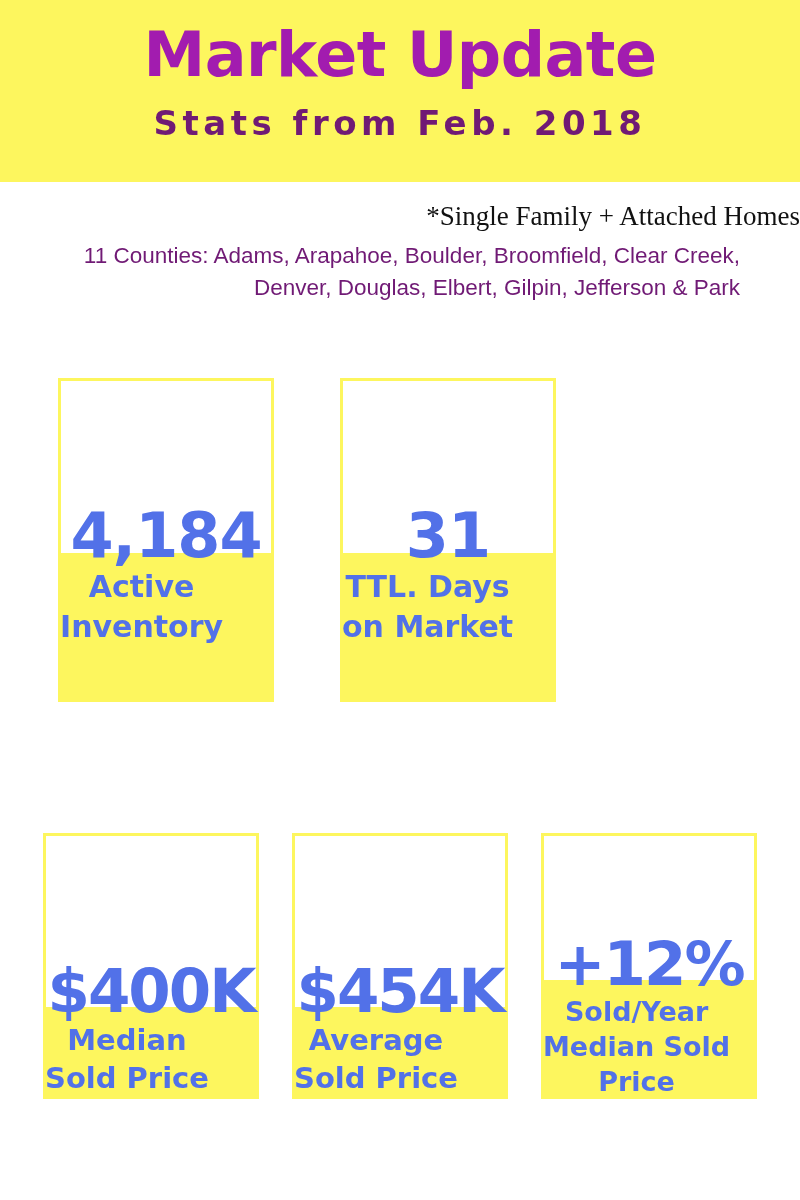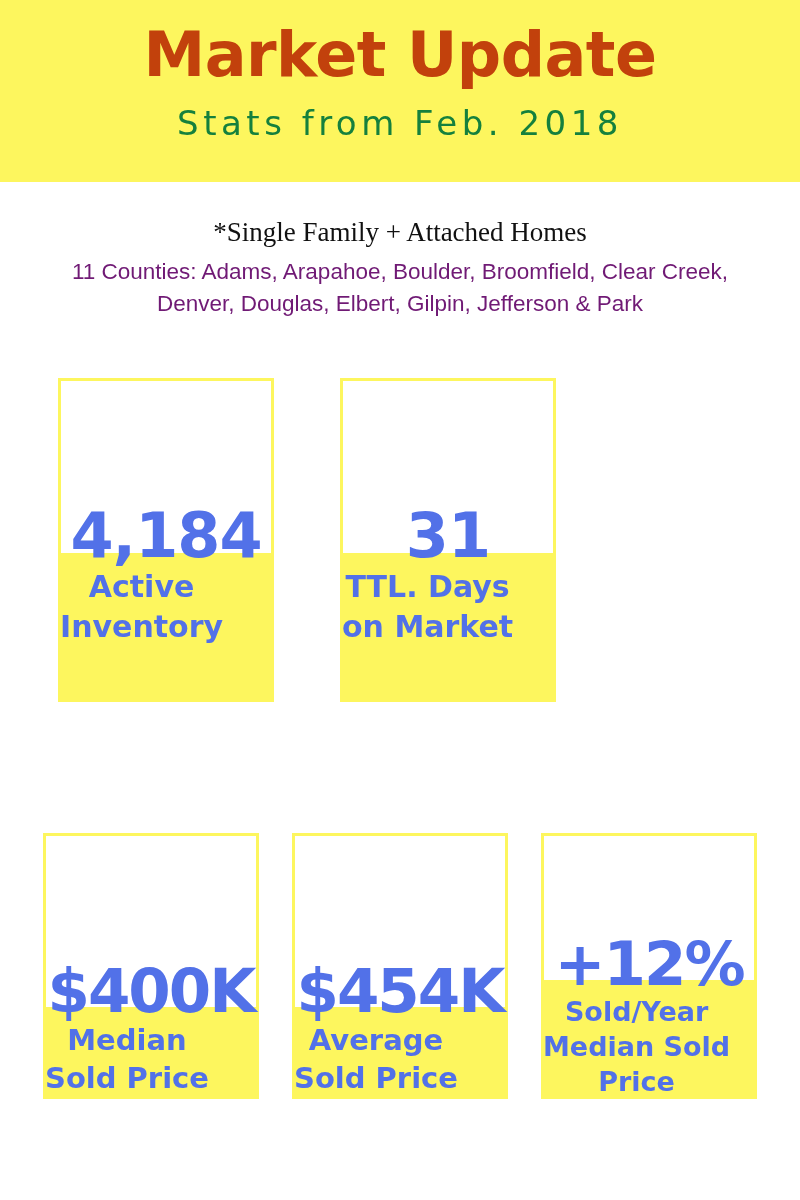--- a/index.html
+++ b/index.html
@@ -24,48 +24,48 @@
     height: 182px;
     background: #fdf65e;
     display: flex;
     flex-direction: column;
     align-items: center;
     justify-content: flex-start;
     box-sizing: border-box;
     padding-top: 24px;
   }
   .title {
-    color: #c2410c;
+    color: #a21caf;
     font-family: "DejaVu Sans", sans-serif;
     font-weight: bold;
     font-size: 62px;
     line-height: 1.0;
     letter-spacing: -0.5px;
     white-space: nowrap;
     margin: 0;
   }
   .subtitle {
-    color: #15803d;
-    font-family: "DejaVu Sans", sans-serif;
-    font-weight: normal;
+    color: #701a75;
+    font-family: "DejaVu Sans", sans-serif;
+    font-weight: bold;
     font-size: 34px;
     letter-spacing: 4.5px;
     line-height: 1.0;
     white-space: nowrap;
     margin: 0;
     padding-top: 20px;
   }
 
   
   .notes {
     position: absolute;
     left: 0;
-    top: 216px;
-    width: 800px;
-    text-align: center;
+    top: 200px;
+    width: 800px;
+    text-align: right;
   }
   .notes-main {
     font-family: "Liberation Serif", serif;
     font-size: 27px;
     color: #111111;
     line-height: 1.25;
     margin: 0;
     white-space: nowrap;
   }
   .notes-sub {

